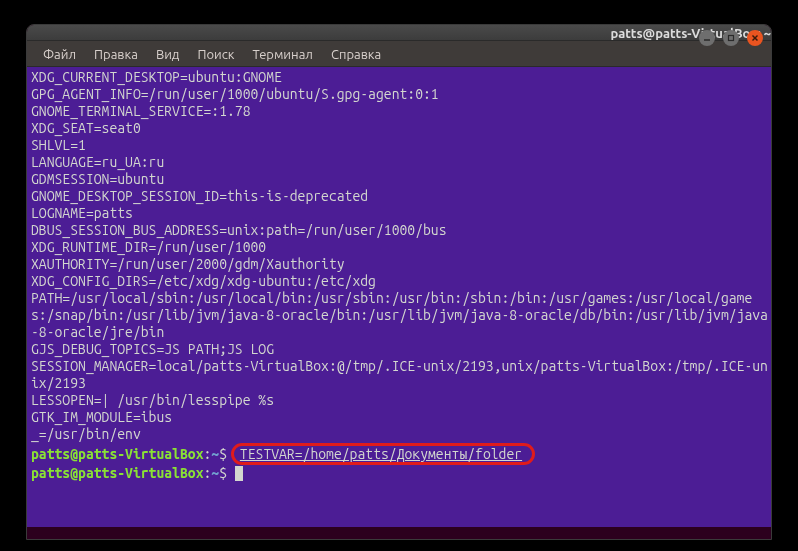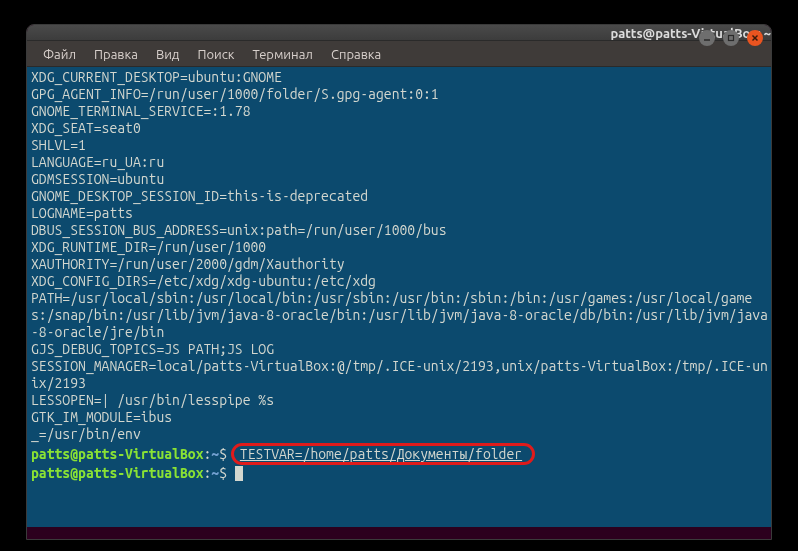--- a/index.html
+++ b/index.html
@@ -70,21 +70,21 @@
       border-bottom: 1px solid #2a2a2a;
     }
     .menu-item {
       color: #d8d0cc;
       font-size: 13px;
       font-family: "Ubuntu", sans-serif;
       padding: 2px 8px;
       cursor: pointer;
     }
     .terminal-body {
-      background: #0c4a6e;
+      background: #4c1d95;
       padding: 2px 0 0 4px;
       height: calc(100% - 54px);
       color: #d3d7cf;
       font-size: 14px;
       line-height: 17px;
       overflow: hidden;
     }
     .term-line {
       white-space: pre-wrap;
       word-break: break-all;
@@ -150,21 +150,21 @@
     <span class="menu-item">Файл</span>
     <span class="menu-item">Правка</span>
     <span class="menu-item">Вид</span>
     <span class="menu-item">Поиск</span>
     <span class="menu-item">Терминал</span>
     <span class="menu-item">Справка</span>
   </div>
 
   <div class="terminal-body">
     <div class="term-line">XDG_CURRENT_DESKTOP=ubuntu:GNOME</div>
-    <div class="term-line">GPG_AGENT_INFO=/run/user/1000/folder/S.gpg-agent:0:1</div>
+    <div class="term-line">GPG_AGENT_INFO=/run/user/1000/ubuntu/S.gpg-agent:0:1</div>
     <div class="term-line">GNOME_TERMINAL_SERVICE=:1.78</div>
     <div class="term-line">XDG_SEAT=seat0</div>
     <div class="term-line">SHLVL=1</div>
     <div class="term-line">LANGUAGE=ru_UA:ru</div>
     <div class="term-line">GDMSESSION=ubuntu</div>
     <div class="term-line">GNOME_DESKTOP_SESSION_ID=this-is-deprecated</div>
     <div class="term-line">LOGNAME=patts</div>
     <div class="term-line">DBUS_SESSION_BUS_ADDRESS=unix:path=/run/user/1000/bus</div>
     <div class="term-line">XDG_RUNTIME_DIR=/run/user/1000</div>
     <div class="term-line">XAUTHORITY=/run/user/2000/gdm/Xauthority</div>

